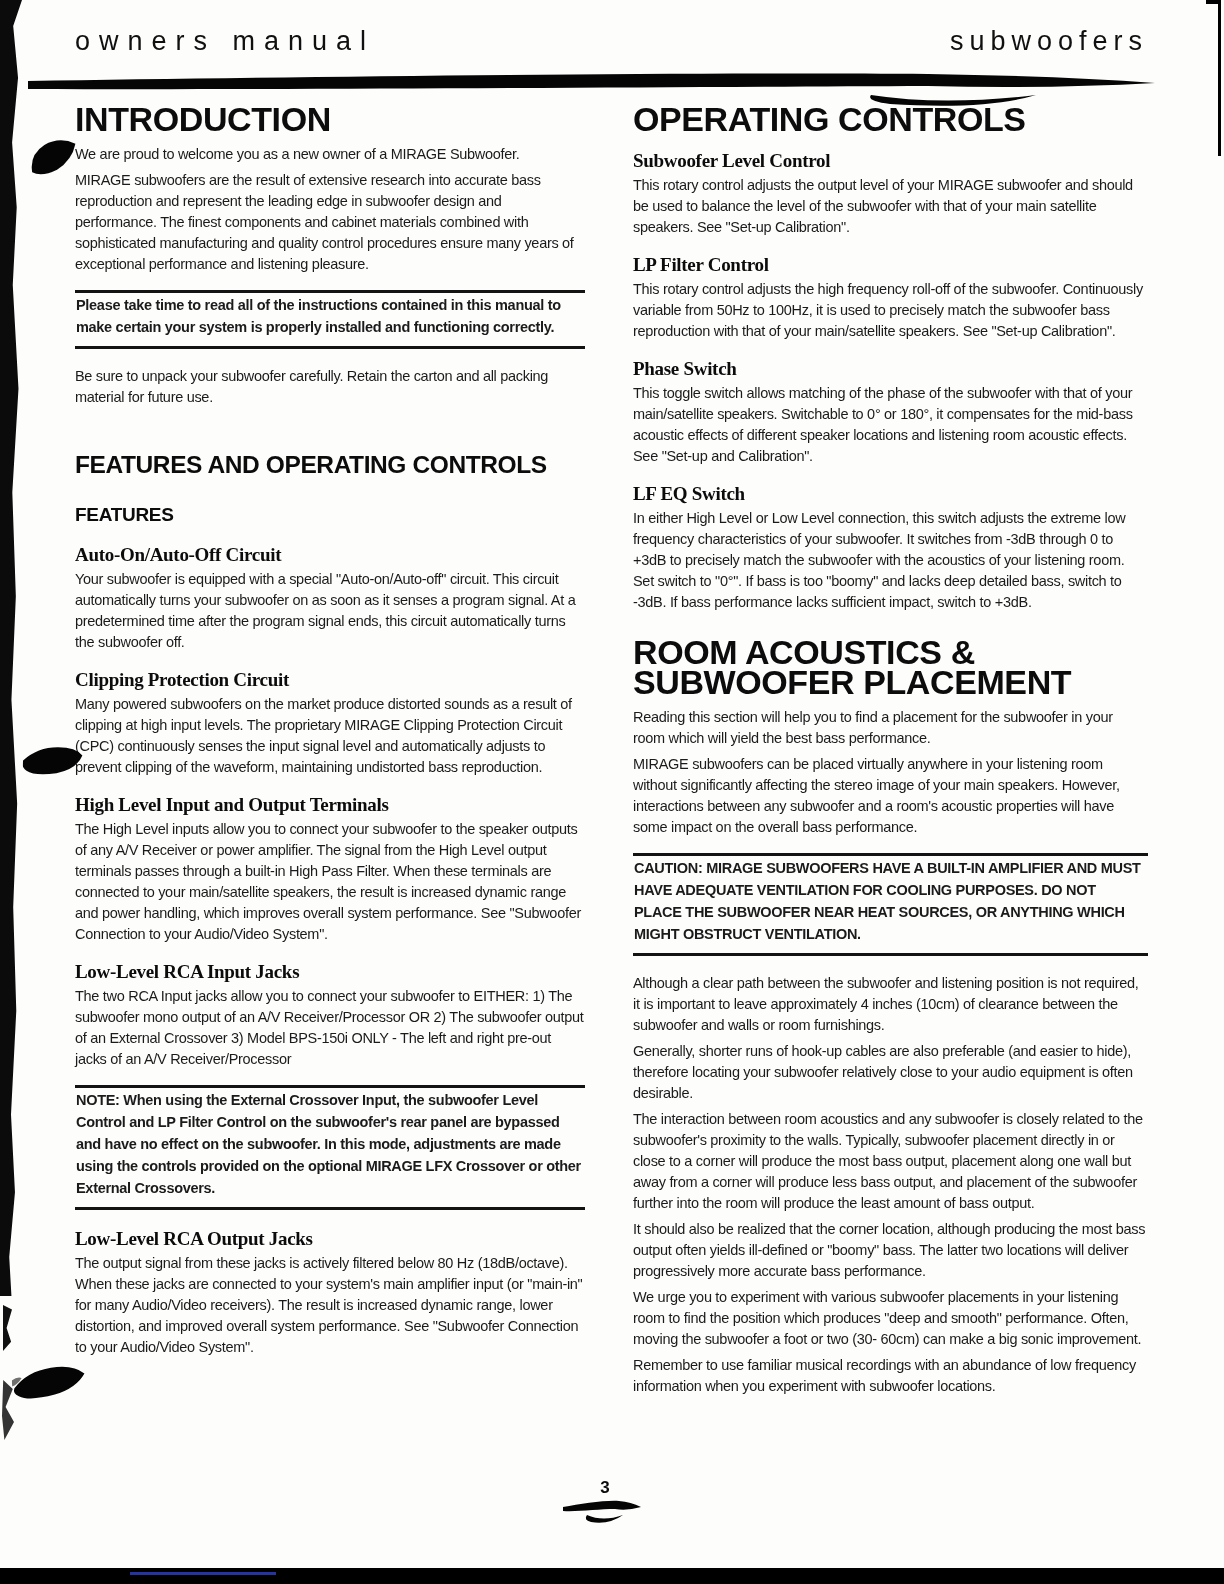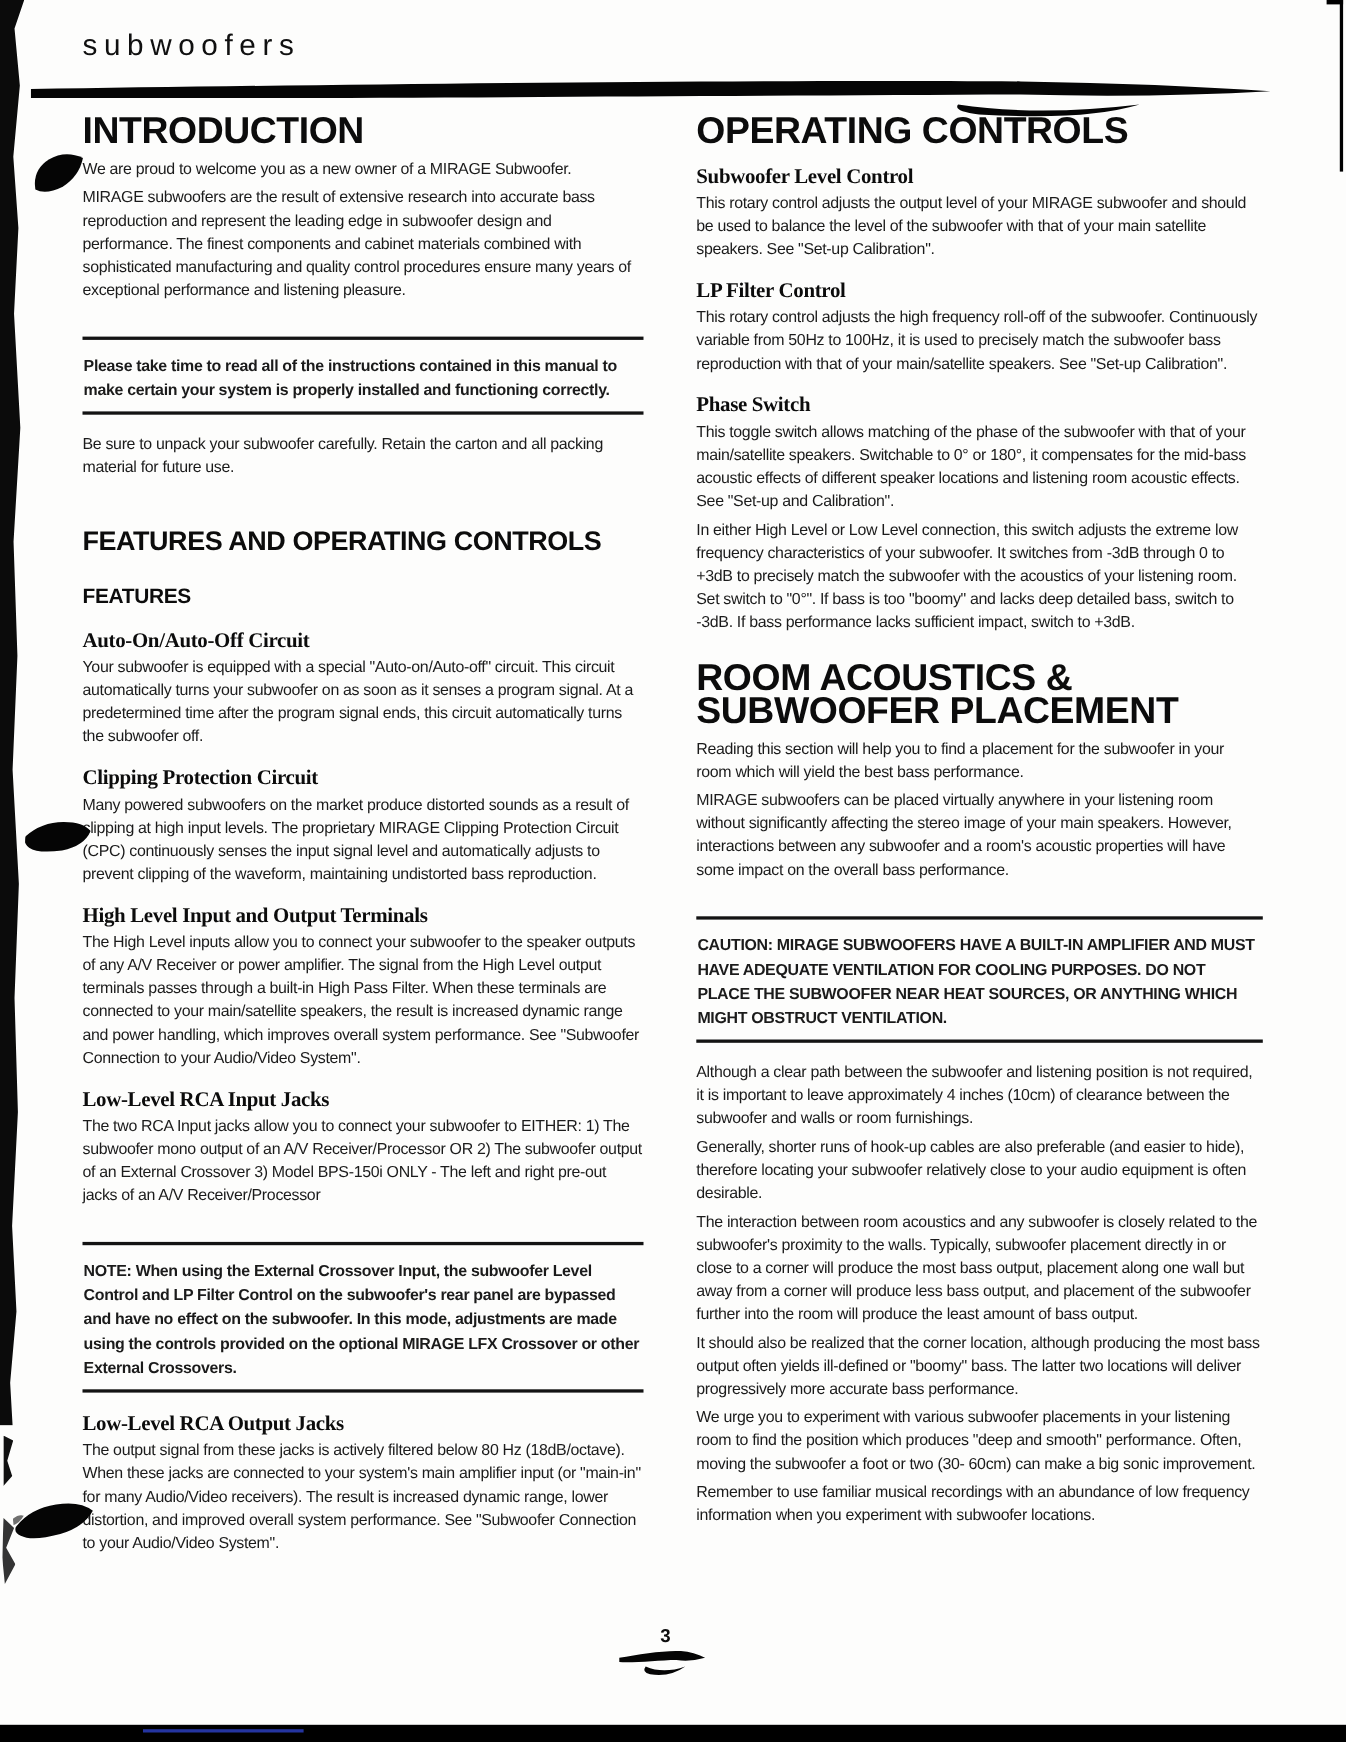--- a/index.html
+++ b/index.html
@@ -41,21 +41,21 @@
   h2{
     font-size:19px;line-height:26px;margin:22px 0 0;
     color:#0c0c0c;font-weight:700;letter-spacing:-0.3px;
   }
   h3{
     font-size:19px;line-height:23px;margin:15px 0 3px;
     color:#0c0c0c;font-weight:700;letter-spacing:-0.3px;font-family:Liberation Serif, serif;
   }
   .rulebox{
     border-top:3px solid #131313;border-bottom:3px solid #131313;
-    padding:13px 1px 8px;margin:31px 0 17px;
+    padding:1px 1px 8px;margin:15px 0 17px;
     font-weight:700;line-height:22px;
   }
   .rulebox p{margin:0;}
   .roomtitle span{display:block;}
   
   .footer{
     position:absolute;left:0;top:1478px;width:100%;
     text-align:center;
   }
   .footer .pnum{font-weight:700;font-size:17px;color:#0c0c0c;display:block;margin-left:-14px;}
@@ -76,20 +76,21 @@
   .right-edge-hook{position:absolute;right:3px;top:0;width:15px;height:4px;background:#000;}
   .bottom-bar{position:absolute;left:0;bottom:0;width:100%;height:16px;background:#000;}
   .bottom-bar-accent{position:absolute;left:130px;bottom:9px;width:146px;height:3px;z-index:2;}
 </style>
 </head>
 <body>
 
 <div class="page">
 
   <div class="header">
+    <span class="ht">owners manual</span>
     <span class="ht right">subwoofers</span>
   </div>
   <svg class="header-swoosh" viewBox="0 0 1130 44" preserveAspectRatio="none">
     <path d="M0,13 C260,9 640,4 900,6 Q1030,8 1127,15 Q1020,21 900,18 C640,19 260,22 0,21 Z" fill="#050505"></path>
     <path d="M843,27 Q915,38 1008,27 Q958,42 862,36 Q838,33 843,27 Z" fill="#050505"></path>
   </svg>
 
   <div class="columns">
 
     <div class="col left">
@@ -136,20 +137,21 @@
 
         <h3>Subwoofer Level Control</h3>
         <p>This rotary control adjusts the output level of your MIRAGE subwoofer and should be used to balance the level of the subwoofer with that of your main satellite speakers.  See "Set-up Calibration".</p>
 
         <h3>LP Filter Control</h3>
         <p>This rotary control adjusts the high frequency roll-off of the subwoofer. Continuously variable from 50Hz to 100Hz, it is used to precisely match the subwoofer bass reproduction with that of your main/satellite speakers.  See "Set-up Calibration".</p>
 
         <h3>Phase Switch</h3>
         <p>This toggle switch allows matching of the phase of the subwoofer with that of your main/satellite speakers.  Switchable to 0° or 180°, it compensates for the mid-bass acoustic effects of different speaker locations and listening room acoustic effects.  See "Set-up and Calibration".</p>
 
+        <h3>LF EQ Switch</h3>
         <p>In either High Level or Low Level connection, this switch adjusts the extreme low frequency characteristics of your subwoofer.  It switches from -3dB through 0 to +3dB to precisely match the subwoofer with the acoustics of your listening room.  Set switch to "0°".  If bass is too "boomy" and lacks deep detailed bass, switch to -3dB. If bass performance lacks sufficient impact, switch to +3dB.</p>
       </section>
 
       <section>
         <h1 class="section roomtitle">
           <span>ROOM ACOUSTICS &amp;</span>
           <span>SUBWOOFER PLACEMENT</span>
         </h1>
         <p>Reading this section will help you to find a placement for the subwoofer in your room which will yield the best bass performance.</p>
         <p>MIRAGE subwoofers can be placed virtually anywhere in your listening room without significantly affecting the stereo image of your main speakers. However, interactions between any subwoofer and a room's acoustic properties will have some impact on the overall bass performance.</p>

